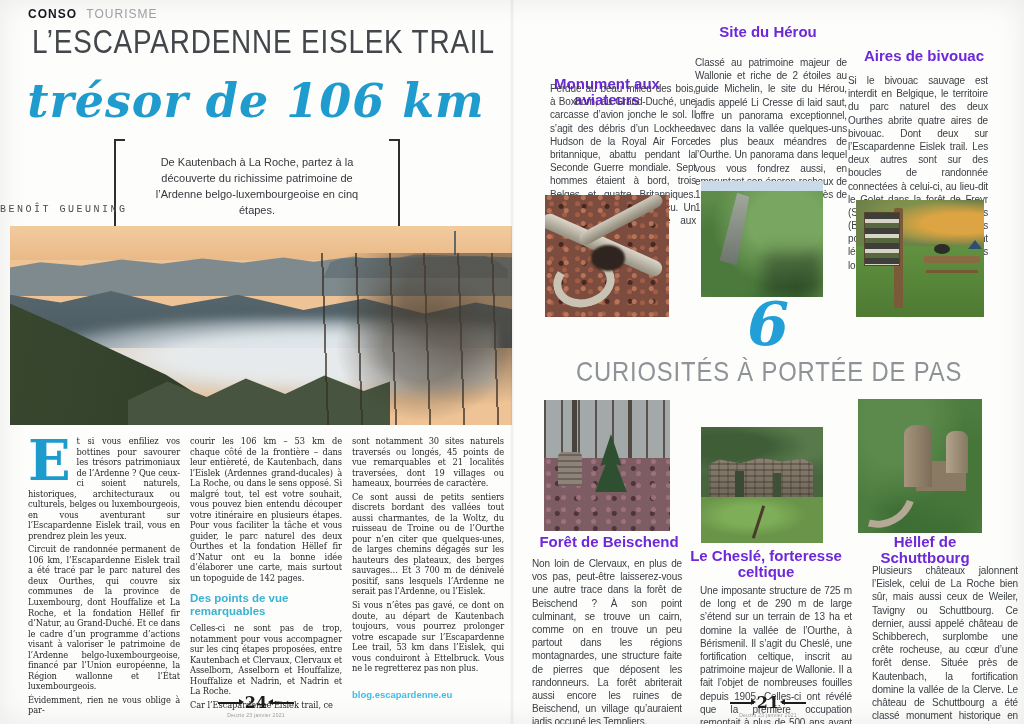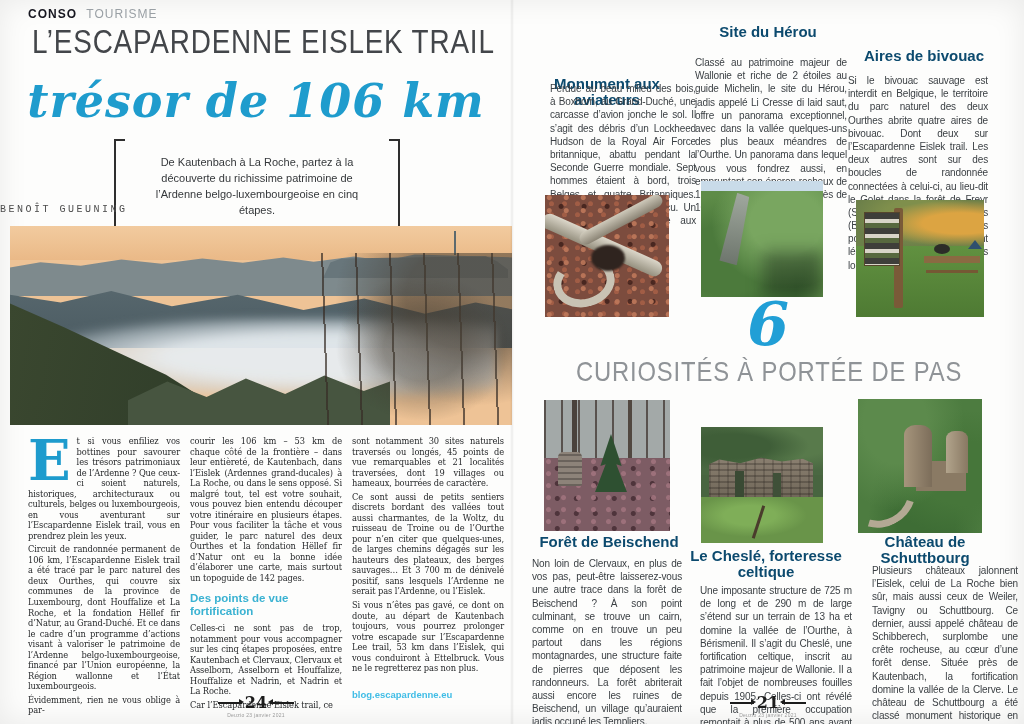--- a/index.html
+++ b/index.html
@@ -66,21 +66,21 @@
   .page.right .pagefoot{width:512px;}
   .fnum{font-family:"DejaVu Serif",serif;font-weight:bold;font-size:16px;color:#1c1c1c;vertical-align:middle;}
   .fline{display:inline-block;width:24px;height:2px;background:#1c1c1c;vertical-align:middle;position:relative;margin:0 3px;}
   .fline.l::after{content:"";position:absolute;right:-2px;top:-2.5px;border-left:5px solid #1c1c1c;
       border-top:3.5px solid rgba(0,0,0,0);border-bottom:3.5px solid rgba(0,0,0,0);}
   .fline.r::after{content:"";position:absolute;left:-2px;top:-2.5px;border-right:5px solid #1c1c1c;
       border-top:3.5px solid rgba(0,0,0,0);border-bottom:3.5px solid rgba(0,0,0,0);}
   .fnote{font-size:5px;color:#9a9a9a;letter-spacing:.3px;margin-top:0;}
 
   
-  .sec-title{position:absolute;margin:0;font-weight:bold;color:#0c4a6e;font-size:15px;
+  .sec-title{position:absolute;margin:0;font-weight:bold;color:#6d28d9;font-size:15px;
              line-height:1.08;text-align:center;}
   .sec-body{position:absolute;font-size:10px;line-height:1.32;letter-spacing:-.15px;
             text-align:justify;color:#3a3f43;}
   #t-monument{left:20px;top:48px;width:150px;margin-top:28px;}
   #b-monument{left:38px;top:82px;width:146px;}
   #t-herou{left:178px;top:24px;width:156px;}
   #b-herou{left:183px;top:56px;width:152px;}
   #t-bivouac{left:334px;top:48px;width:156px;}
   #b-bivouac{left:336px;top:74px;width:140px;}
   #t-beischend{left:14px;top:534px;width:166px;}
@@ -217,21 +217,21 @@
     </figure>
 
     <div class="columns">
       <div class="col">
         <p><span class="dropcap">E</span><span>t si vous enfiliez vos bottines pour savourer les trésors patrimoniaux de l’Ardenne ? Que ceux-ci soient naturels, historiques, architecturaux ou culturels, belges ou luxembourgeois, en vous aventurant sur l’Escapardenne Eislek trail, vous en prendrez plein les yeux.</span></p>
         <p>Circuit de randonnée permanent de 106 km, l’Escapardenne Eislek trail a été tracé par le parc naturel des deux Ourthes, qui couvre six communes de la province de Luxembourg, dont Houffalize et La Roche, et la fondation Hëllef fir d’Natur, au Grand-Duché. Et ce dans le cadre d’un programme d’actions visant à valoriser le patrimoine de l’Ardenne belgo-luxembourgeoise, financé par l’Union européenne, la Région wallonne et l’État luxembourgeois.</p>
         <p>Évidemment, rien ne vous oblige à par-</p>
       </div>
       <div class="col">
         <p>courir les 106 km – 53 km de chaque côté de la frontière – dans leur entièreté, de Kautenbach, dans l’Eislek (Ardennes grand-ducales) à La Roche, ou dans le sens opposé. Si malgré tout, tel est votre souhait, vous pouvez bien entendu découper votre itinéraire en plusieurs étapes. Pour vous faciliter la tâche et vous guider, le parc naturel des deux Ourthes et la fondation Hëllef fir d’Natur ont eu la bonne idée d’élaborer une carte, mais surtout un topoguide de 142 pages.</p>
-        <div class="subhead">Des points de vue fortification</div>
+        <div class="subhead">Des points de vue remarquables</div>
         <p>Celles-ci ne sont pas de trop, notamment pour vous accompagner sur les cinq étapes proposées, entre Kautenbach et Clervaux, Clervaux et Asselborn, Asselborn et Houffalize, Houffalize et Nadrin, et Nadrin et La Roche.</p>
         <p>Car l’Escapardenne Eislek trail, ce</p>
       </div>
       <div class="col">
         <p>sont notamment 30 sites naturels traversés ou longés, 45 points de vue remarquables et 21 localités traversées, dont 19 villages ou hameaux, bourrées de caractère.</p>
         <p>Ce sont aussi de petits sentiers discrets bordant des vallées tout aussi charmantes, de la Woltz, du ruisseau de Troine ou de l’Ourthe pour n’en citer que quelques-unes, de larges chemins dégagés sur les hauteurs des plateaux, des berges sauvages… Et 3 700 m de dénivelé positif, sans lesquels l’Ardenne ne serait pas l’Ardenne, ou l’Eislek.</p>
         <p>Si vous n’êtes pas gavé, ce dont on doute, au départ de Kautenbach toujours, vous pourrez prolonger votre escapade sur l’Escapardenne Lee trail, 53 km dans l’Eislek, qui vous conduiront à Ettelbruck. Vous ne le regretterez pas non plus.</p>
         <a href="#" class="bloglink">blog.escapardenne.eu</a>
       </div>
     </div>
@@ -301,21 +301,21 @@
     <h2 class="sec-title" id="t-chesle">Le Cheslé, forteresse celtique</h2>
     <div class="sec-body" id="b-chesle">Une imposante structure de 725 m de long et de 290 m de large s’étend sur un terrain de 13 ha et domine la vallée de l’Ourthe, à Bérismenil. Il s’agit du Cheslé, une fortification celtique, inscrit au patrimoine majeur de Wallonie. Il a fait l’objet de nombreuses fouilles depuis 1905. Celles-ci ont révélé que la première occupation remontait à plus de 500 ans avant notre ère.</div>
 
     <figure class="photo" id="ph-castle" title="Tours du château de Schuttbourg dans la forêt">
       <div class="k-forest"></div>
       <div class="k-path"></div>
       <div class="k-wall"></div>
       <div class="k-tower1"></div>
       <div class="k-tower2"></div>
     </figure>
-    <h2 class="sec-title" id="t-schuttbourg">Château de Schuttbourg</h2>
+    <h2 class="sec-title" id="t-schuttbourg">Hëllef de Schuttbourg</h2>
     <div class="sec-body" id="b-schuttbourg">Plusieurs châteaux jalonnent l’Eislek, celui de La Roche bien sûr, mais aussi ceux de Weiler, Tavigny ou Schuttbourg. Ce dernier, aussi appelé château de Schibberech, surplombe une crête rocheuse, au cœur d’une forêt dense. Située près de Kautenbach, la fortification domine la vallée de la Clerve. Le château de Schuttbourg a été classé monument historique en 2001.</div>
 
     <div class="pagefoot">
       <div>
         <span class="fline l"></span><span class="fnum">21</span><span class="fline r"></span>
       </div>
       <div class="fnote">Deuzio 23 janvier 2021</div>
     </div>
   </section>
 

